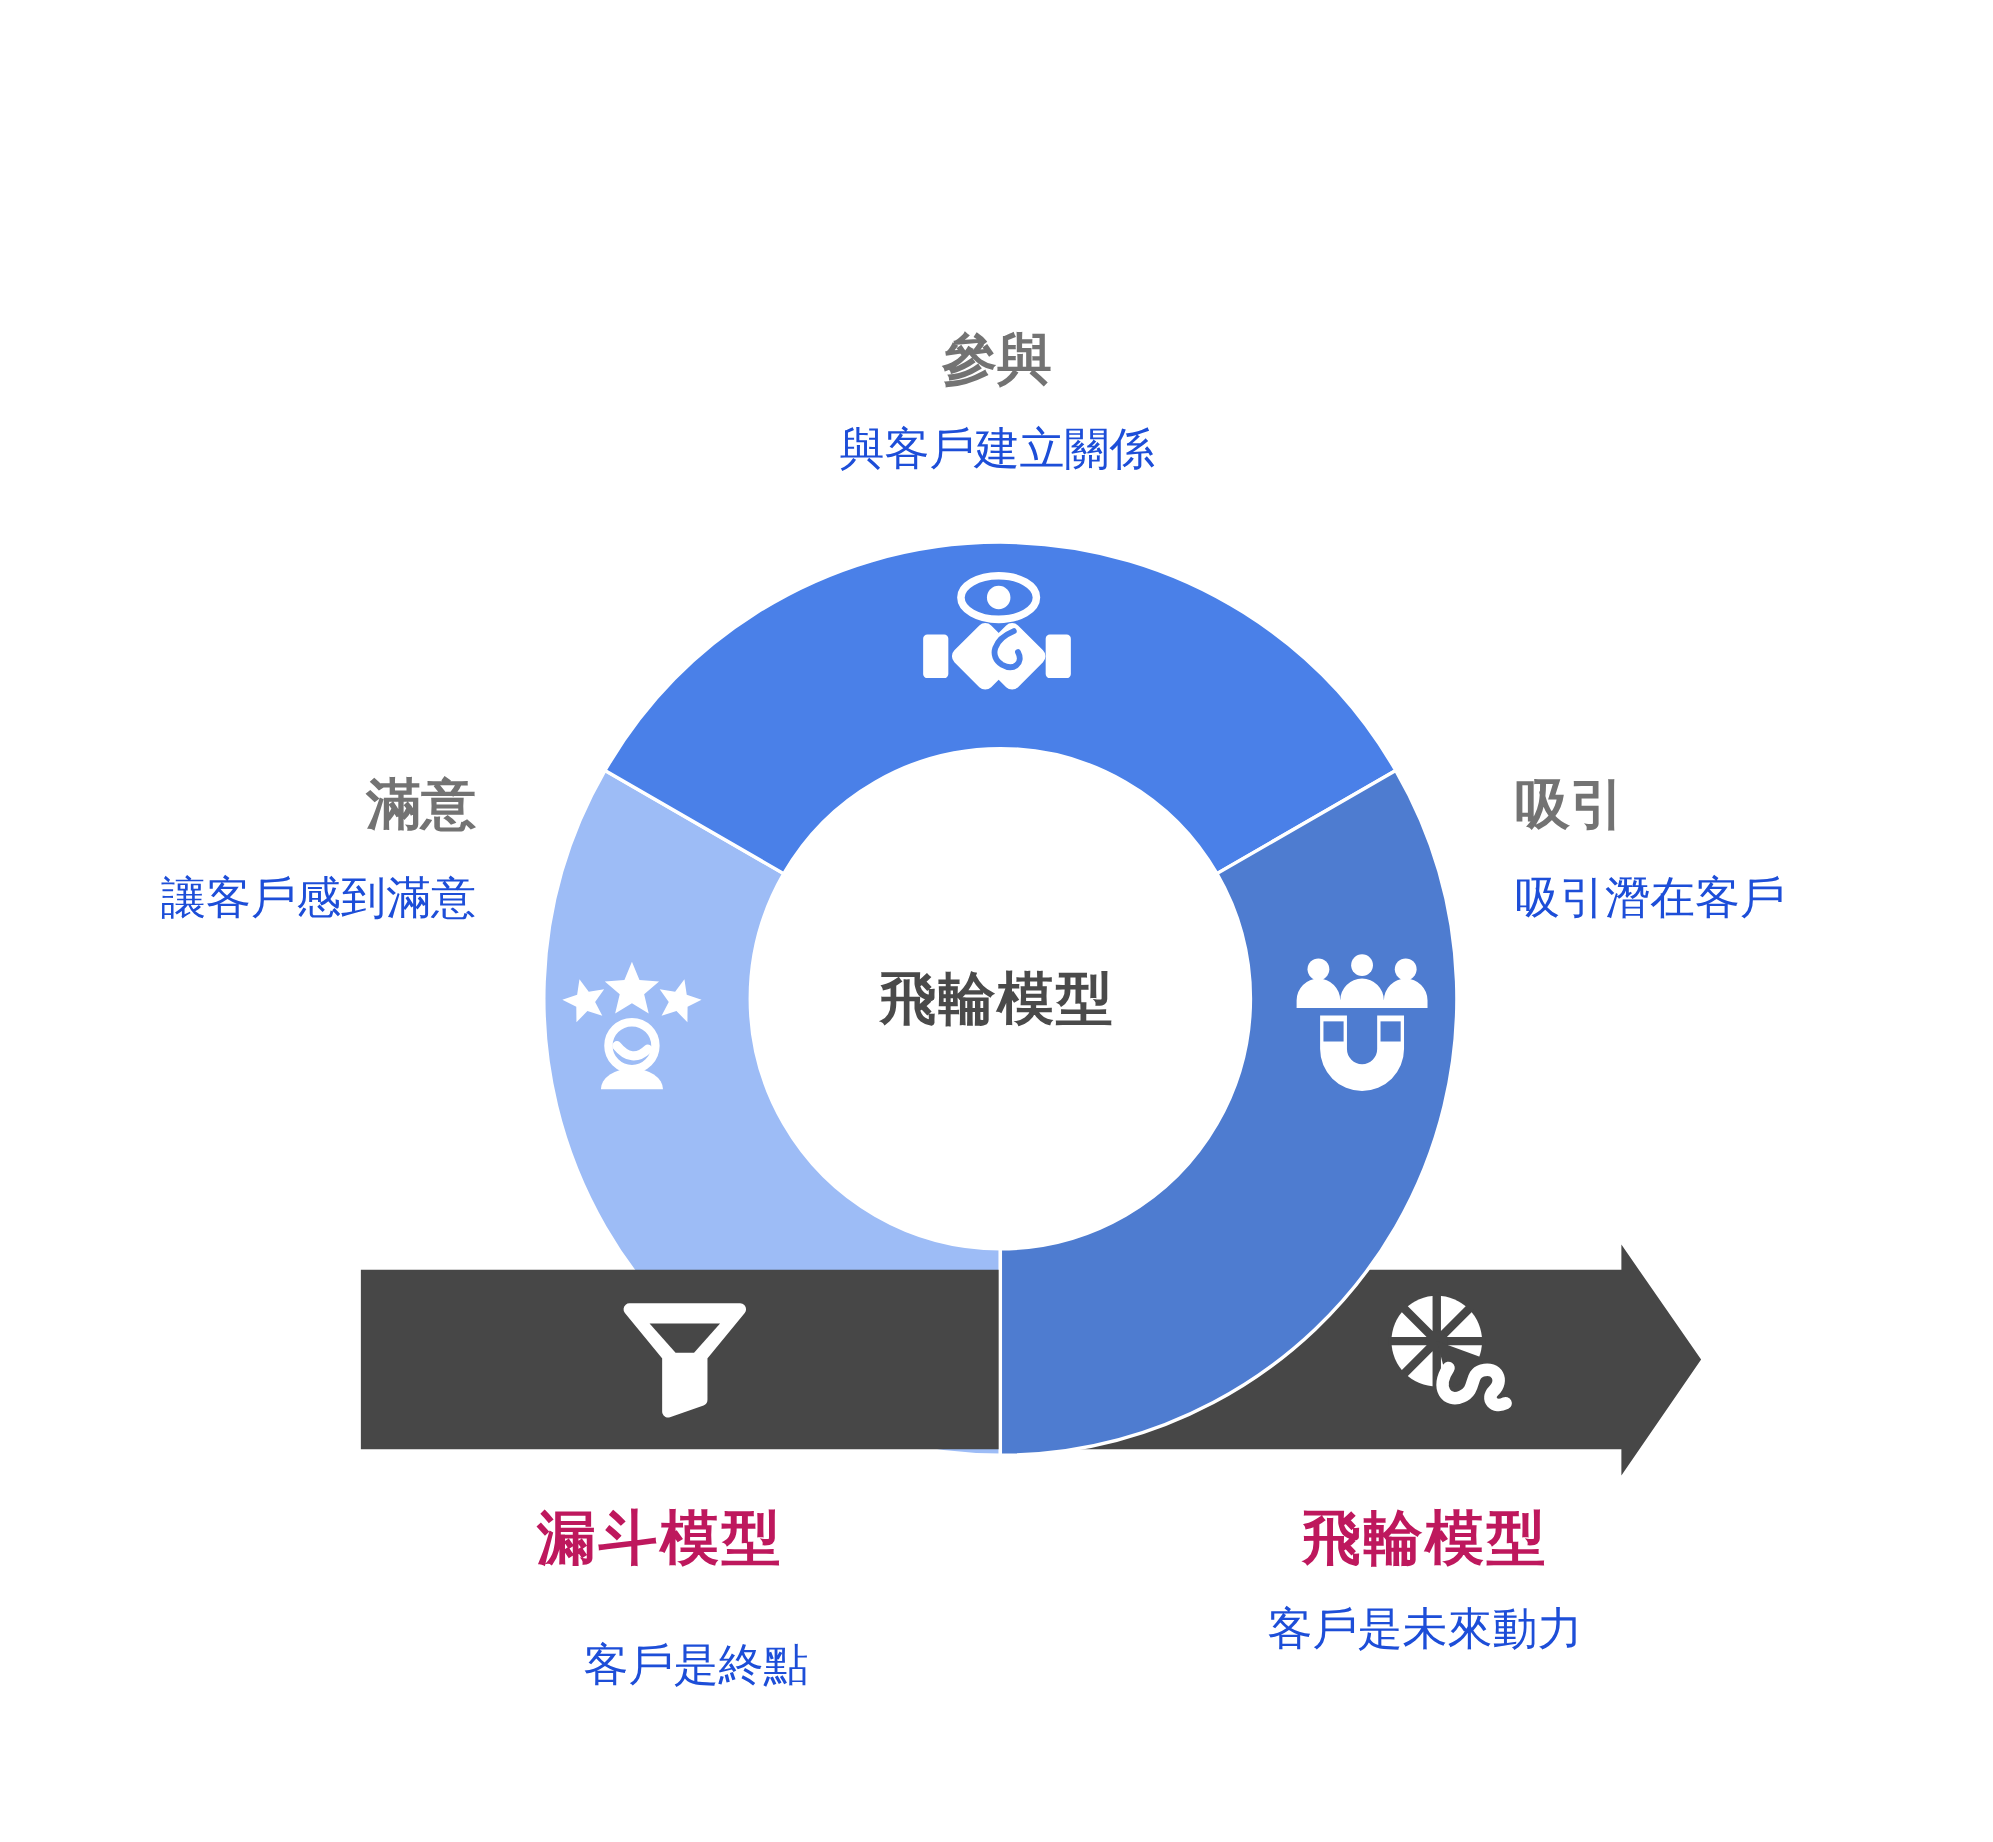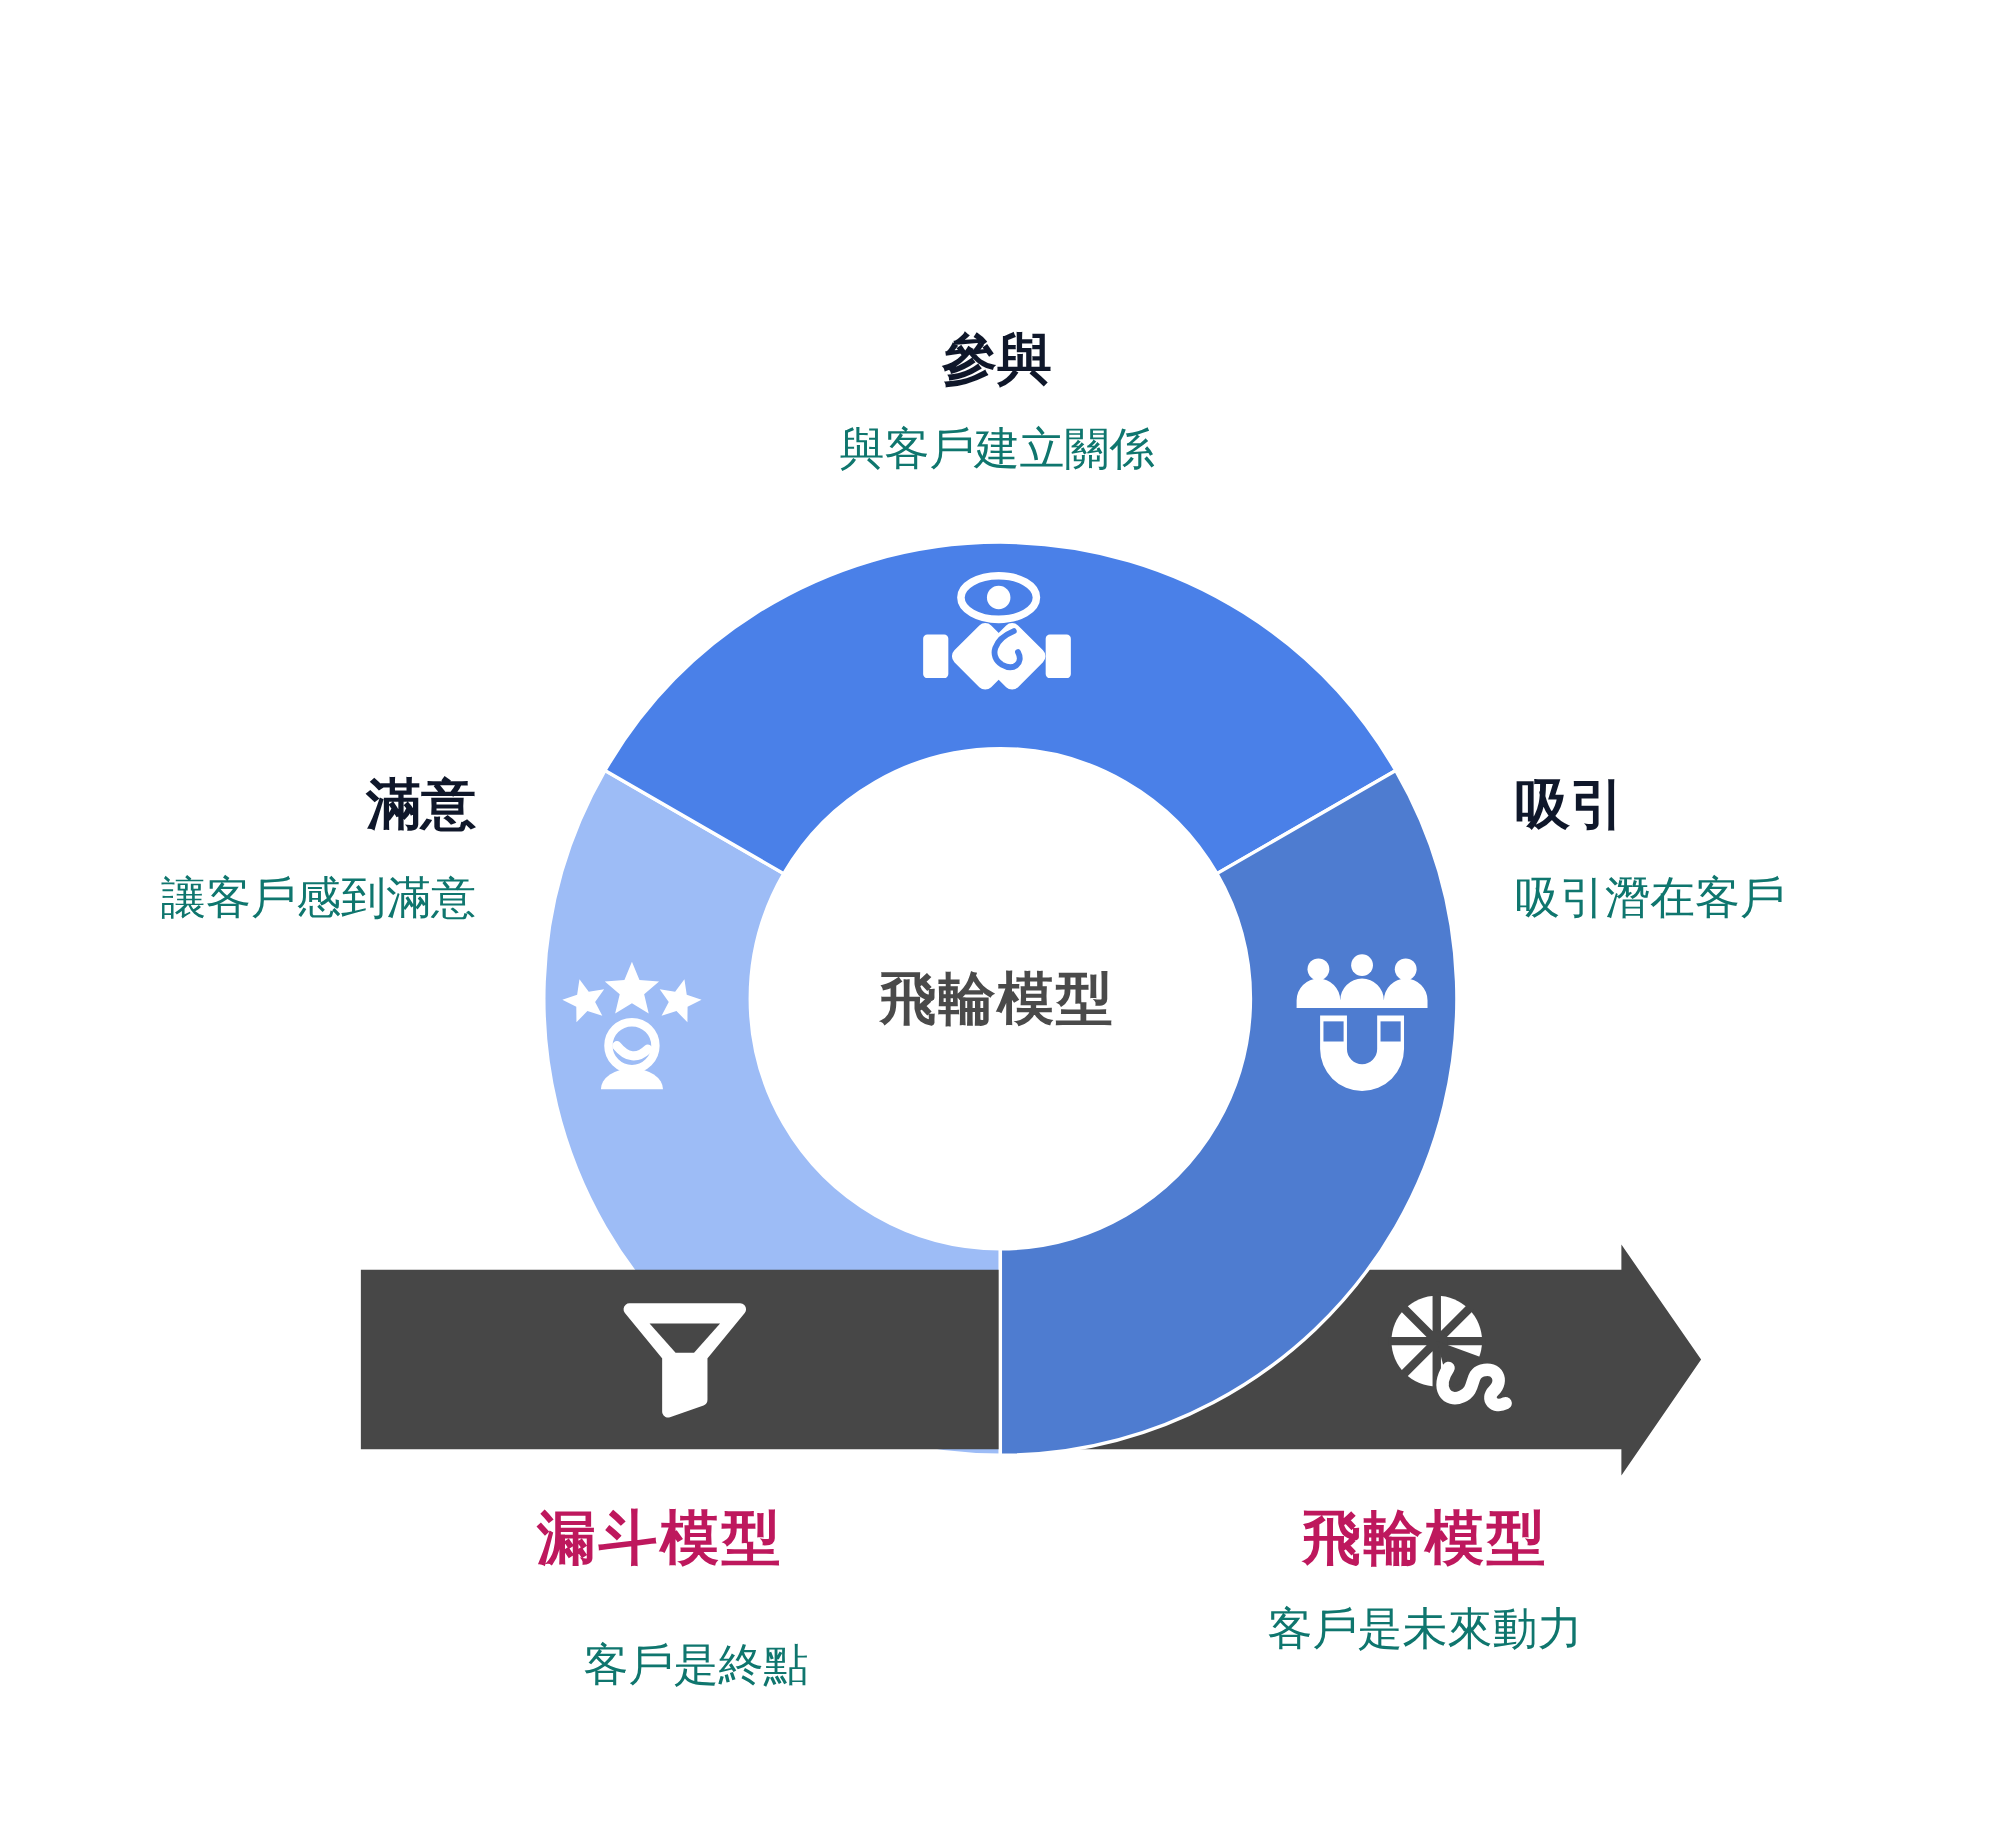--- a/index.html
+++ b/index.html
@@ -6,22 +6,22 @@
   .stage{
     position:relative;
     width:1994px;height:1843px;
     background:#ffffff;
     font-family:"Liberation Sans","DejaVu Sans",sans-serif;
     overflow:hidden;
   }
   .stage svg{position:absolute;left:0;top:0;}
   .txt{position:absolute;white-space:nowrap;line-height:1.1;}
   .t-title{font-size:69px;font-weight:700;color:#4a4a4a;letter-spacing:3.4px;}
-  .t-h{font-size:55px;font-weight:700;color:#0f172a;}
-  .t-sub{font-size:45px;font-weight:400;color:#0f766e;}
+  .t-h{font-size:55px;font-weight:700;color:#737373;}
+  .t-sub{font-size:45px;font-weight:400;color:#1d4ed8;}
   .t-center{font-size:57px;font-weight:700;color:#4a4a4a;letter-spacing:1.7px;}
   .t-stage{font-size:59px;font-weight:700;color:#be185d;letter-spacing:2.5px;}
   .centered{left:0;width:100%;text-align:center;}
   .anchor-c{transform:translateX(-50%);}
 </style>
 </head>
 <body>
 
 <div class="stage">
 

